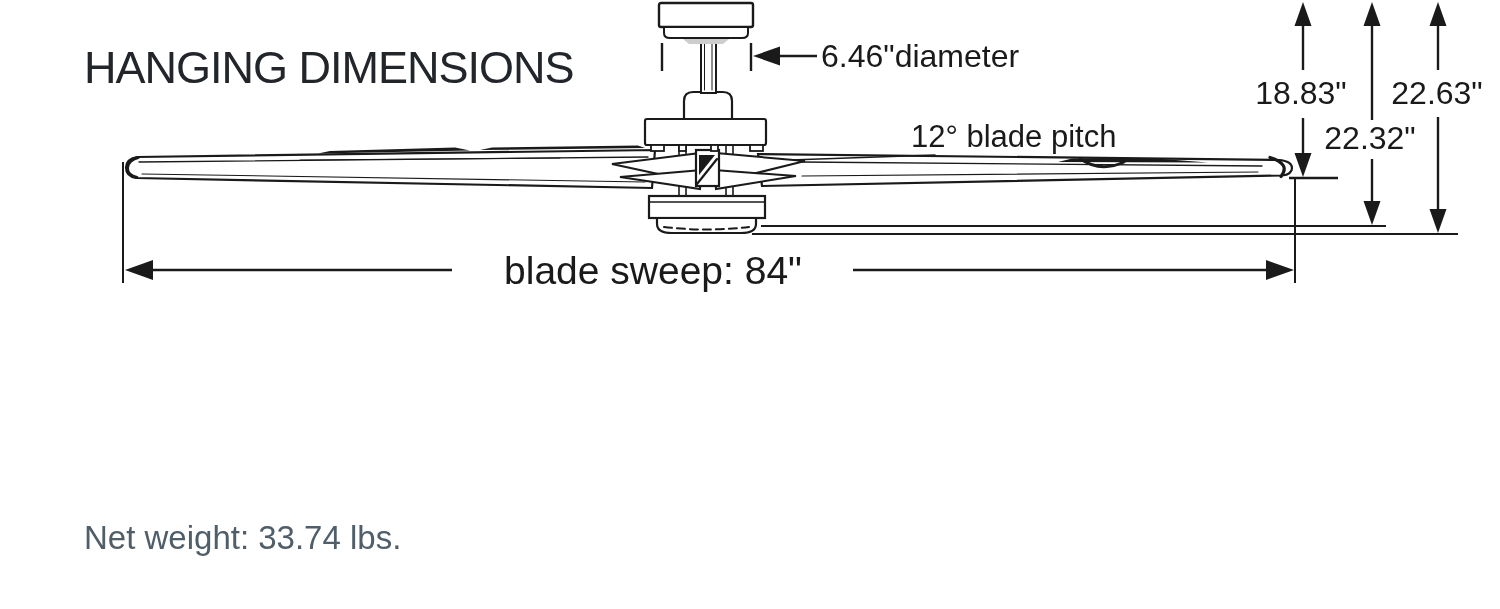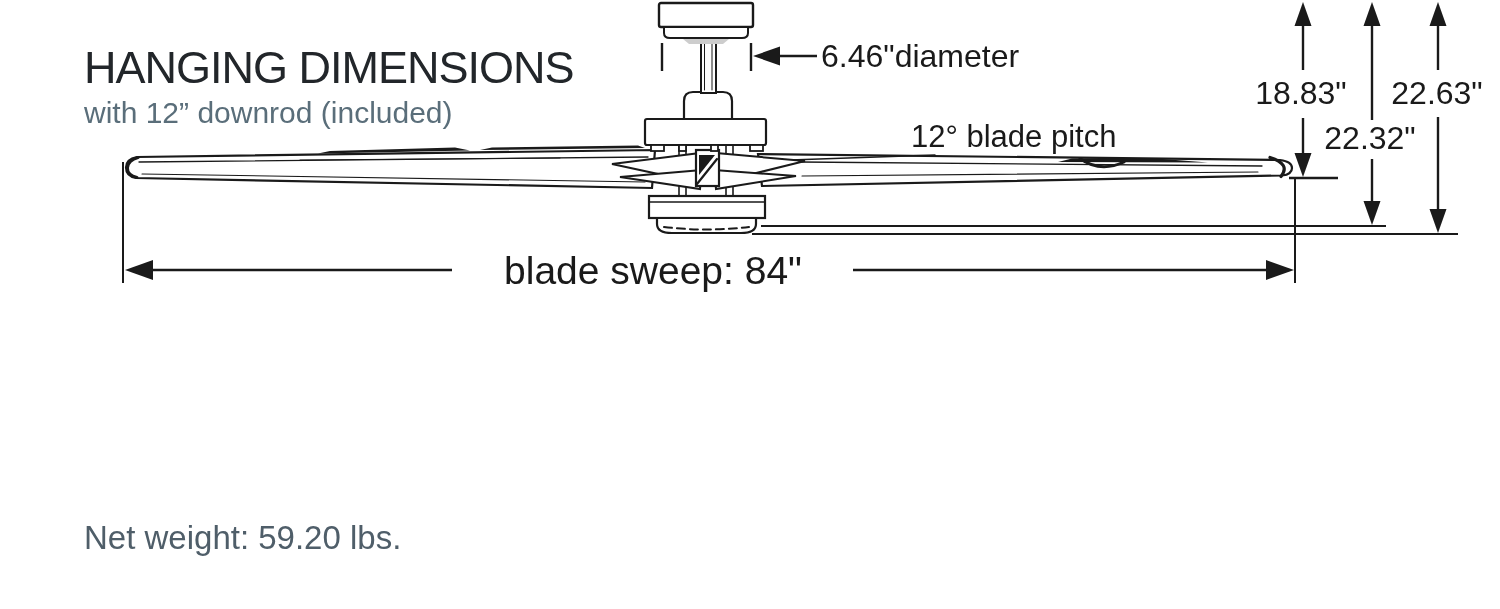--- a/index.html
+++ b/index.html
@@ -135,21 +135,20 @@
         <line x1="1295" y1="178" x2="1295" y2="283" stroke-width="2"></line>
         <polygon points="125,270 153,260 153,280" fill="#1a1a1a" stroke="none"></polygon>
         <line x1="151" y1="270" x2="452" y2="270"></line>
         <line x1="853" y1="270" x2="1269" y2="270"></line>
         <polygon points="1294,270 1266,260 1266,280" fill="#1a1a1a" stroke="none"></polygon>
       </g>
     </g>
   </svg>
 
   <div class="lbl title">HANGING DIMENSIONS</div>
-  <div class="lbl subtitle">with 12” downrod (included)</div>
   <div class="lbl diameter">6.46"diameter</div>
   <div class="lbl pitch">12° blade pitch</div>
   <div class="lbl dim d1">18.83"</div>
   <div class="lbl dim d2">22.32"</div>
   <div class="lbl dim d3">22.63"</div>
   <div class="lbl sweep">blade sweep: 84"</div>
-  <div class="lbl net">Net weight: 59.20 lbs.</div>
+  <div class="lbl net">Net weight: 33.74 lbs.</div>
 </div>
 
 </body></html>

